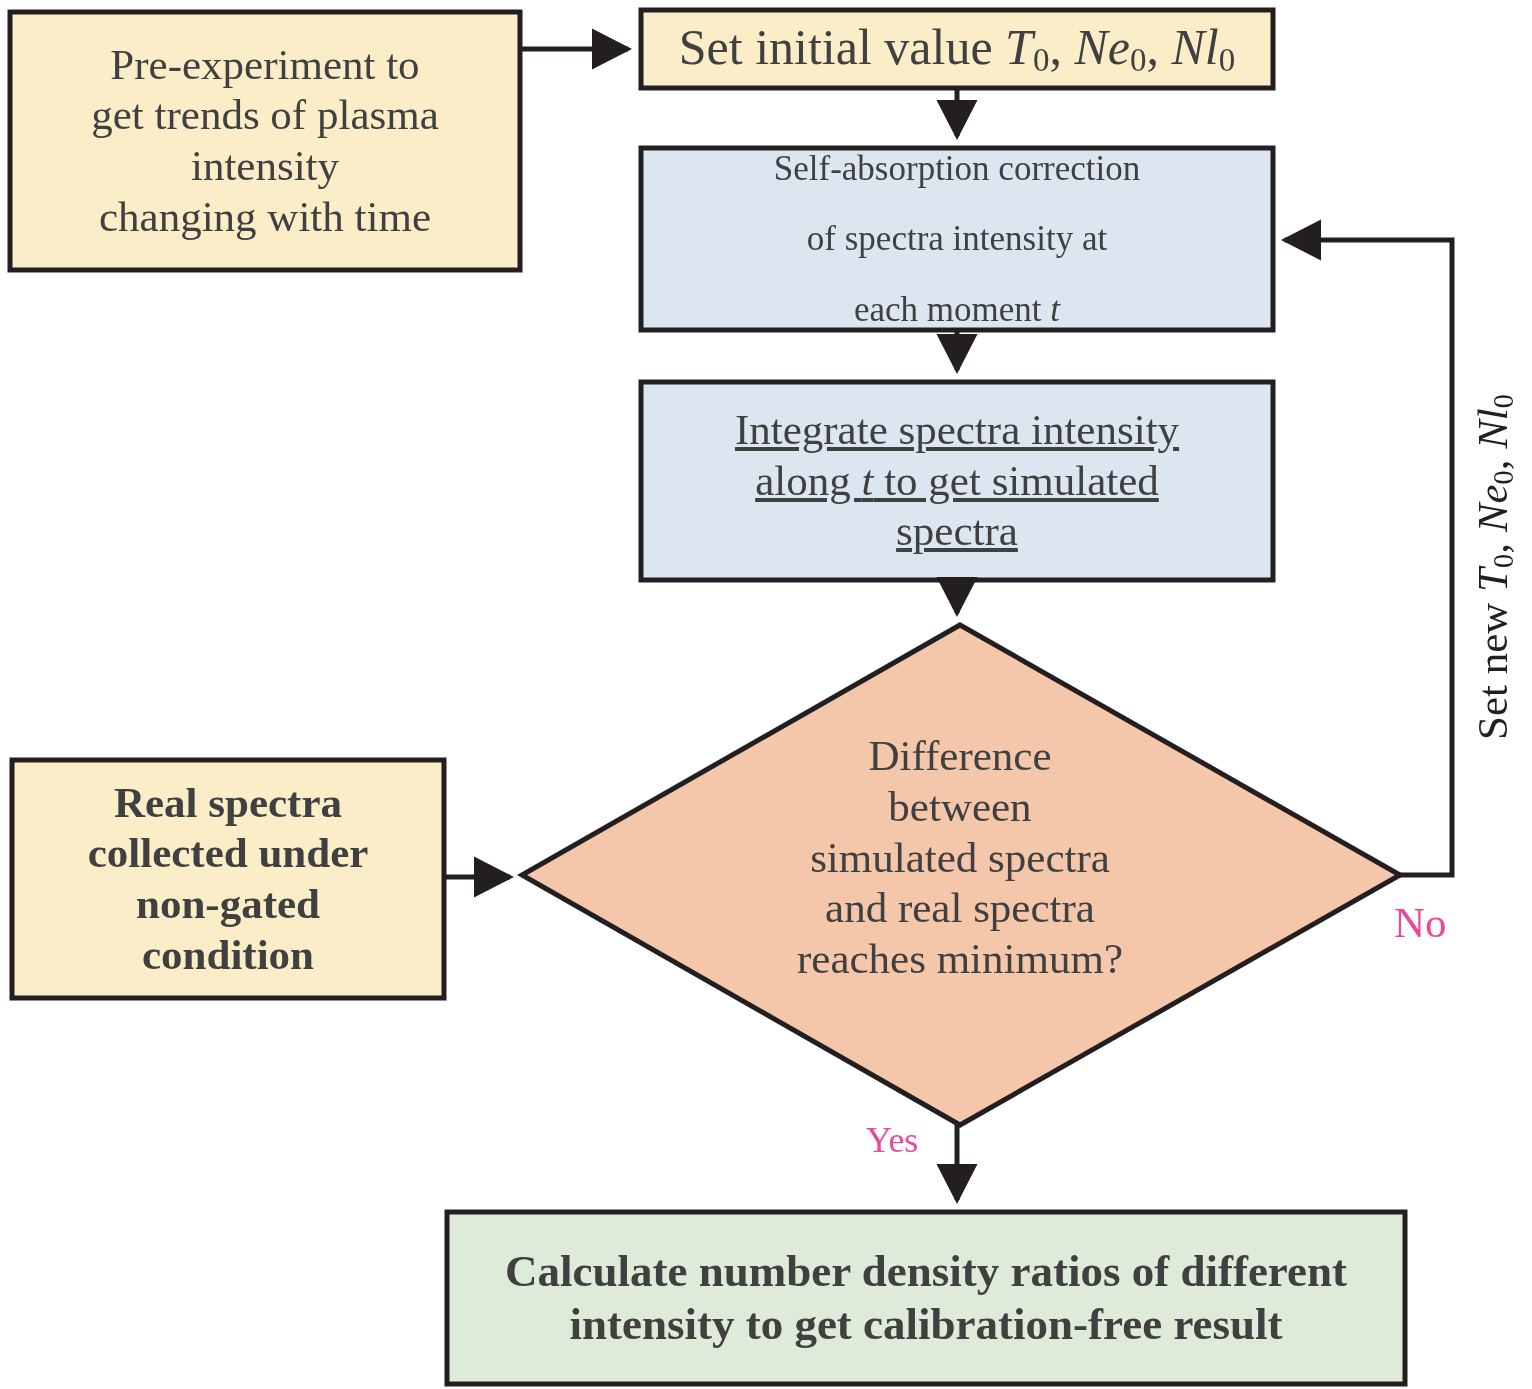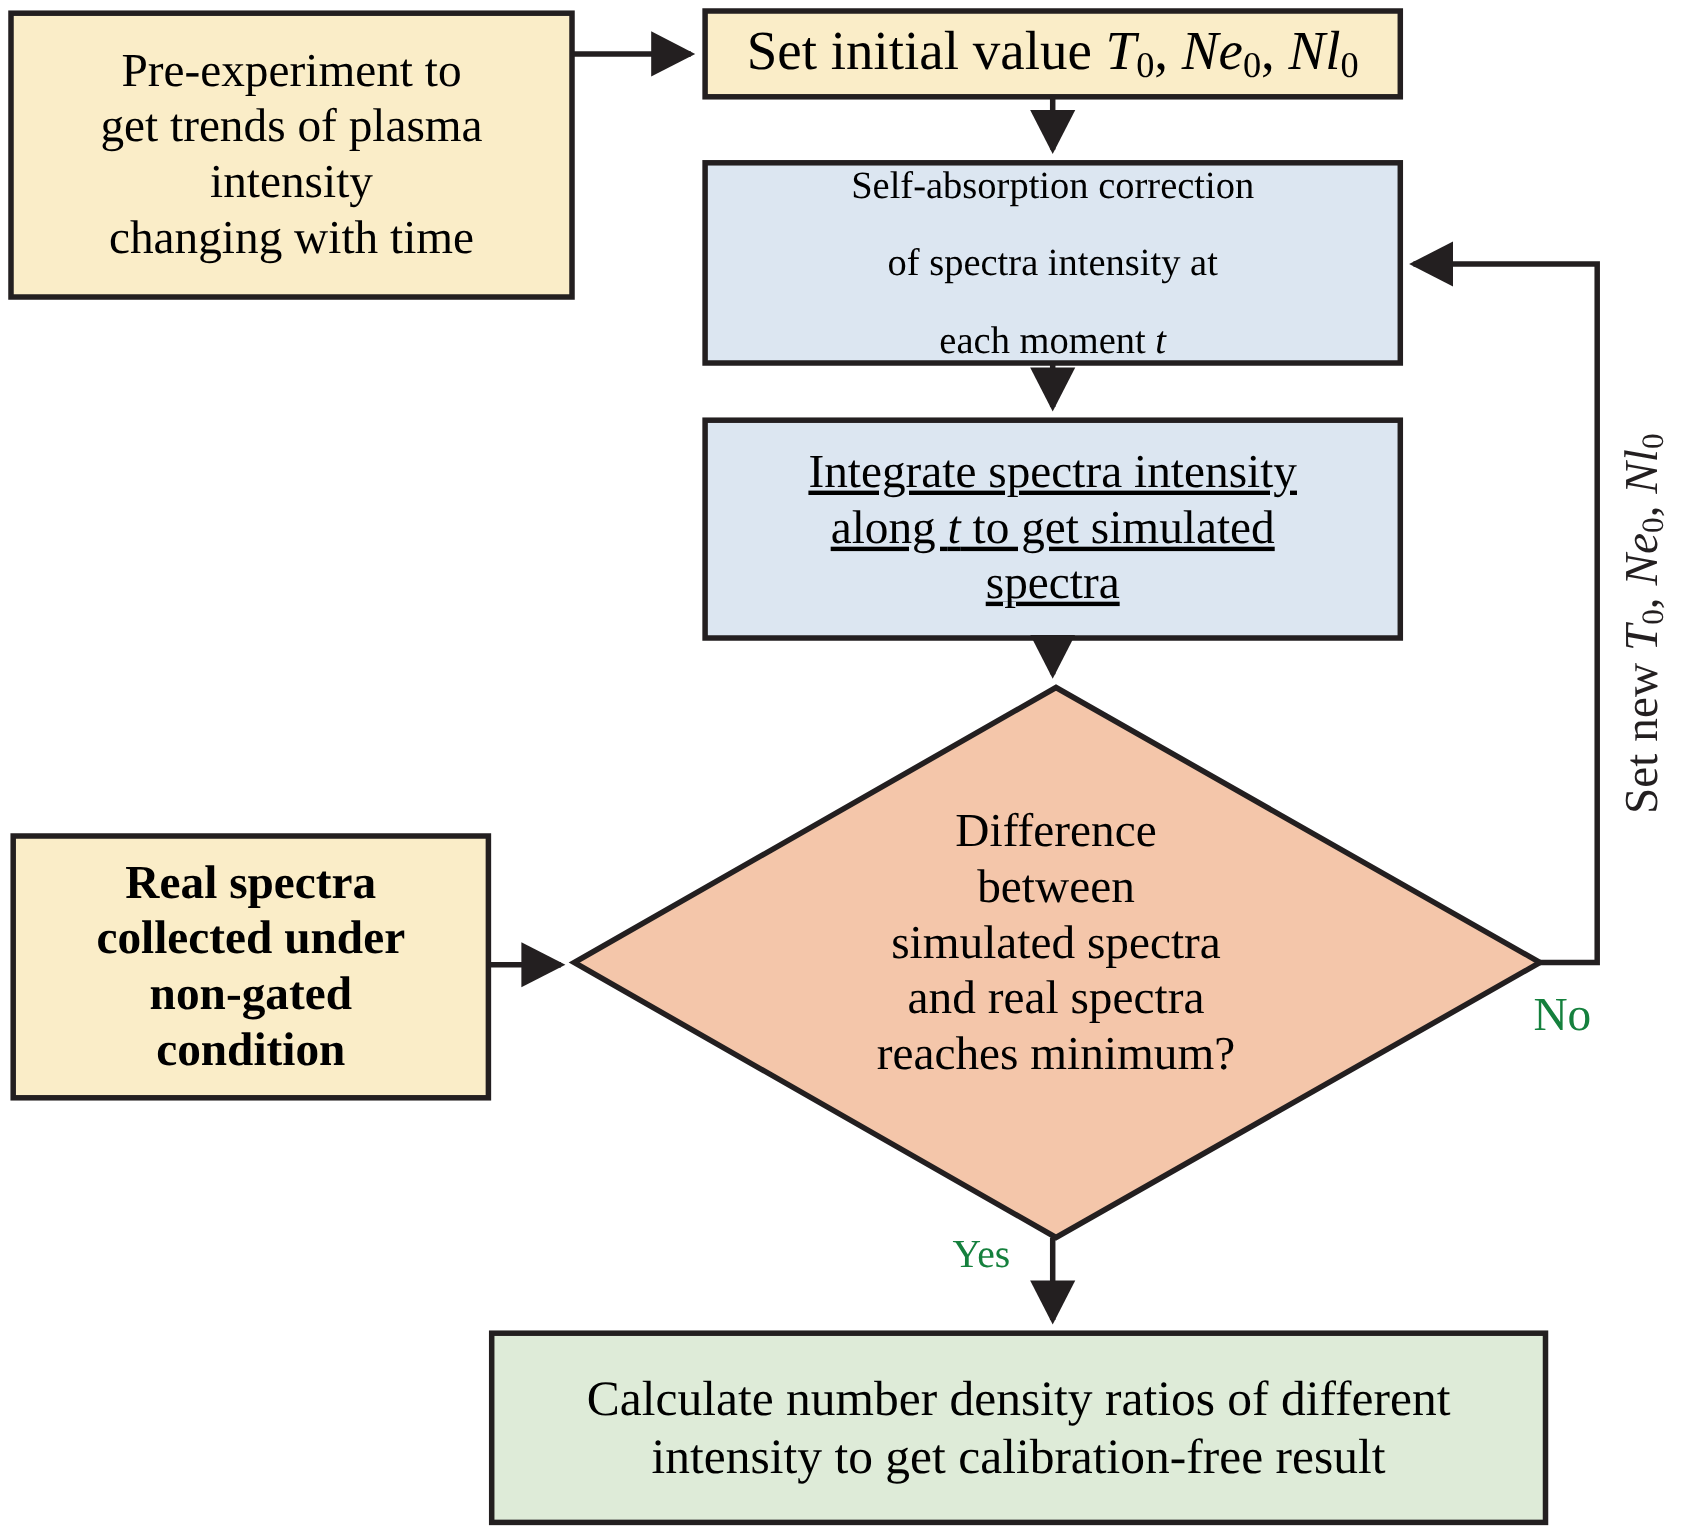--- a/index.html
+++ b/index.html
@@ -38,31 +38,31 @@
     stroke-width: 5;
     fill: none;
   }
   .node-text {
     position: absolute;
     display: flex;
     flex-direction: column;
     align-items: center;
     justify-content: center;
     text-align: center;
-    color: #000000;
+    color: #404040;
     font-family: "Liberation Serif", "DejaVu Serif", serif;
     line-height: 1.18;
     pointer-events: none;
   }
   .node-text .tline {
     white-space: nowrap;
   }
   .edge-label {
     position: absolute;
-    color: #15803d;
+    color: #ec4899;
     font-family: "Liberation Serif", "DejaVu Serif", serif;
     white-space: nowrap;
   }
   .vertical-label {
     position: absolute;
     color: #231f20;
     font-family: "Liberation Serif", "DejaVu Serif", serif;
     white-space: nowrap;
     transform-origin: 0 0;
     transform: rotate(-90deg);
@@ -70,21 +70,21 @@
   .ital { font-style: italic; }
   .sub  { font-size: 0.66em; vertical-align: -0.22em; }
 
   
   #txt-pre-experiment { left: 10px;  top: 12px;   width: 510px; height: 258px; font-size: 43px; }
   #txt-set-initial    { left: 641px; top: 10px;   width: 632px; height: 78px;  font-size: 50px; }
   #txt-self-abs       { left: 641px; top: 148px;  width: 632px; height: 182px; font-size: 35px; justify-content: space-between; }
   #txt-integrate      { left: 641px; top: 382px;  width: 632px; height: 198px; font-size: 43px; text-decoration: underline; }
   #txt-real-spectra   { left: 12px;  top: 760px;  width: 432px; height: 238px; font-size: 43px; font-weight: bold; }
   #txt-decision       { left: 660px; top: 708px;  width: 600px; height: 300px; font-size: 43px; }
-  #txt-calculate      { left: 447px; top: 1212px; width: 958px; height: 172px; font-size: 45px; }
+  #txt-calculate      { left: 447px; top: 1212px; width: 958px; height: 172px; font-size: 45px; font-weight: bold; }
 
   #label-yes { left: 866px;  top: 1119px; font-size: 36px; }
   #label-no  { left: 1394px; top: 898px;  font-size: 43px; }
   #label-setnew { left: 1468px; top: 740px; font-size: 43px; }
 </style>
 </head>
 <body>
 
 <div id="flowchart-root">
 

